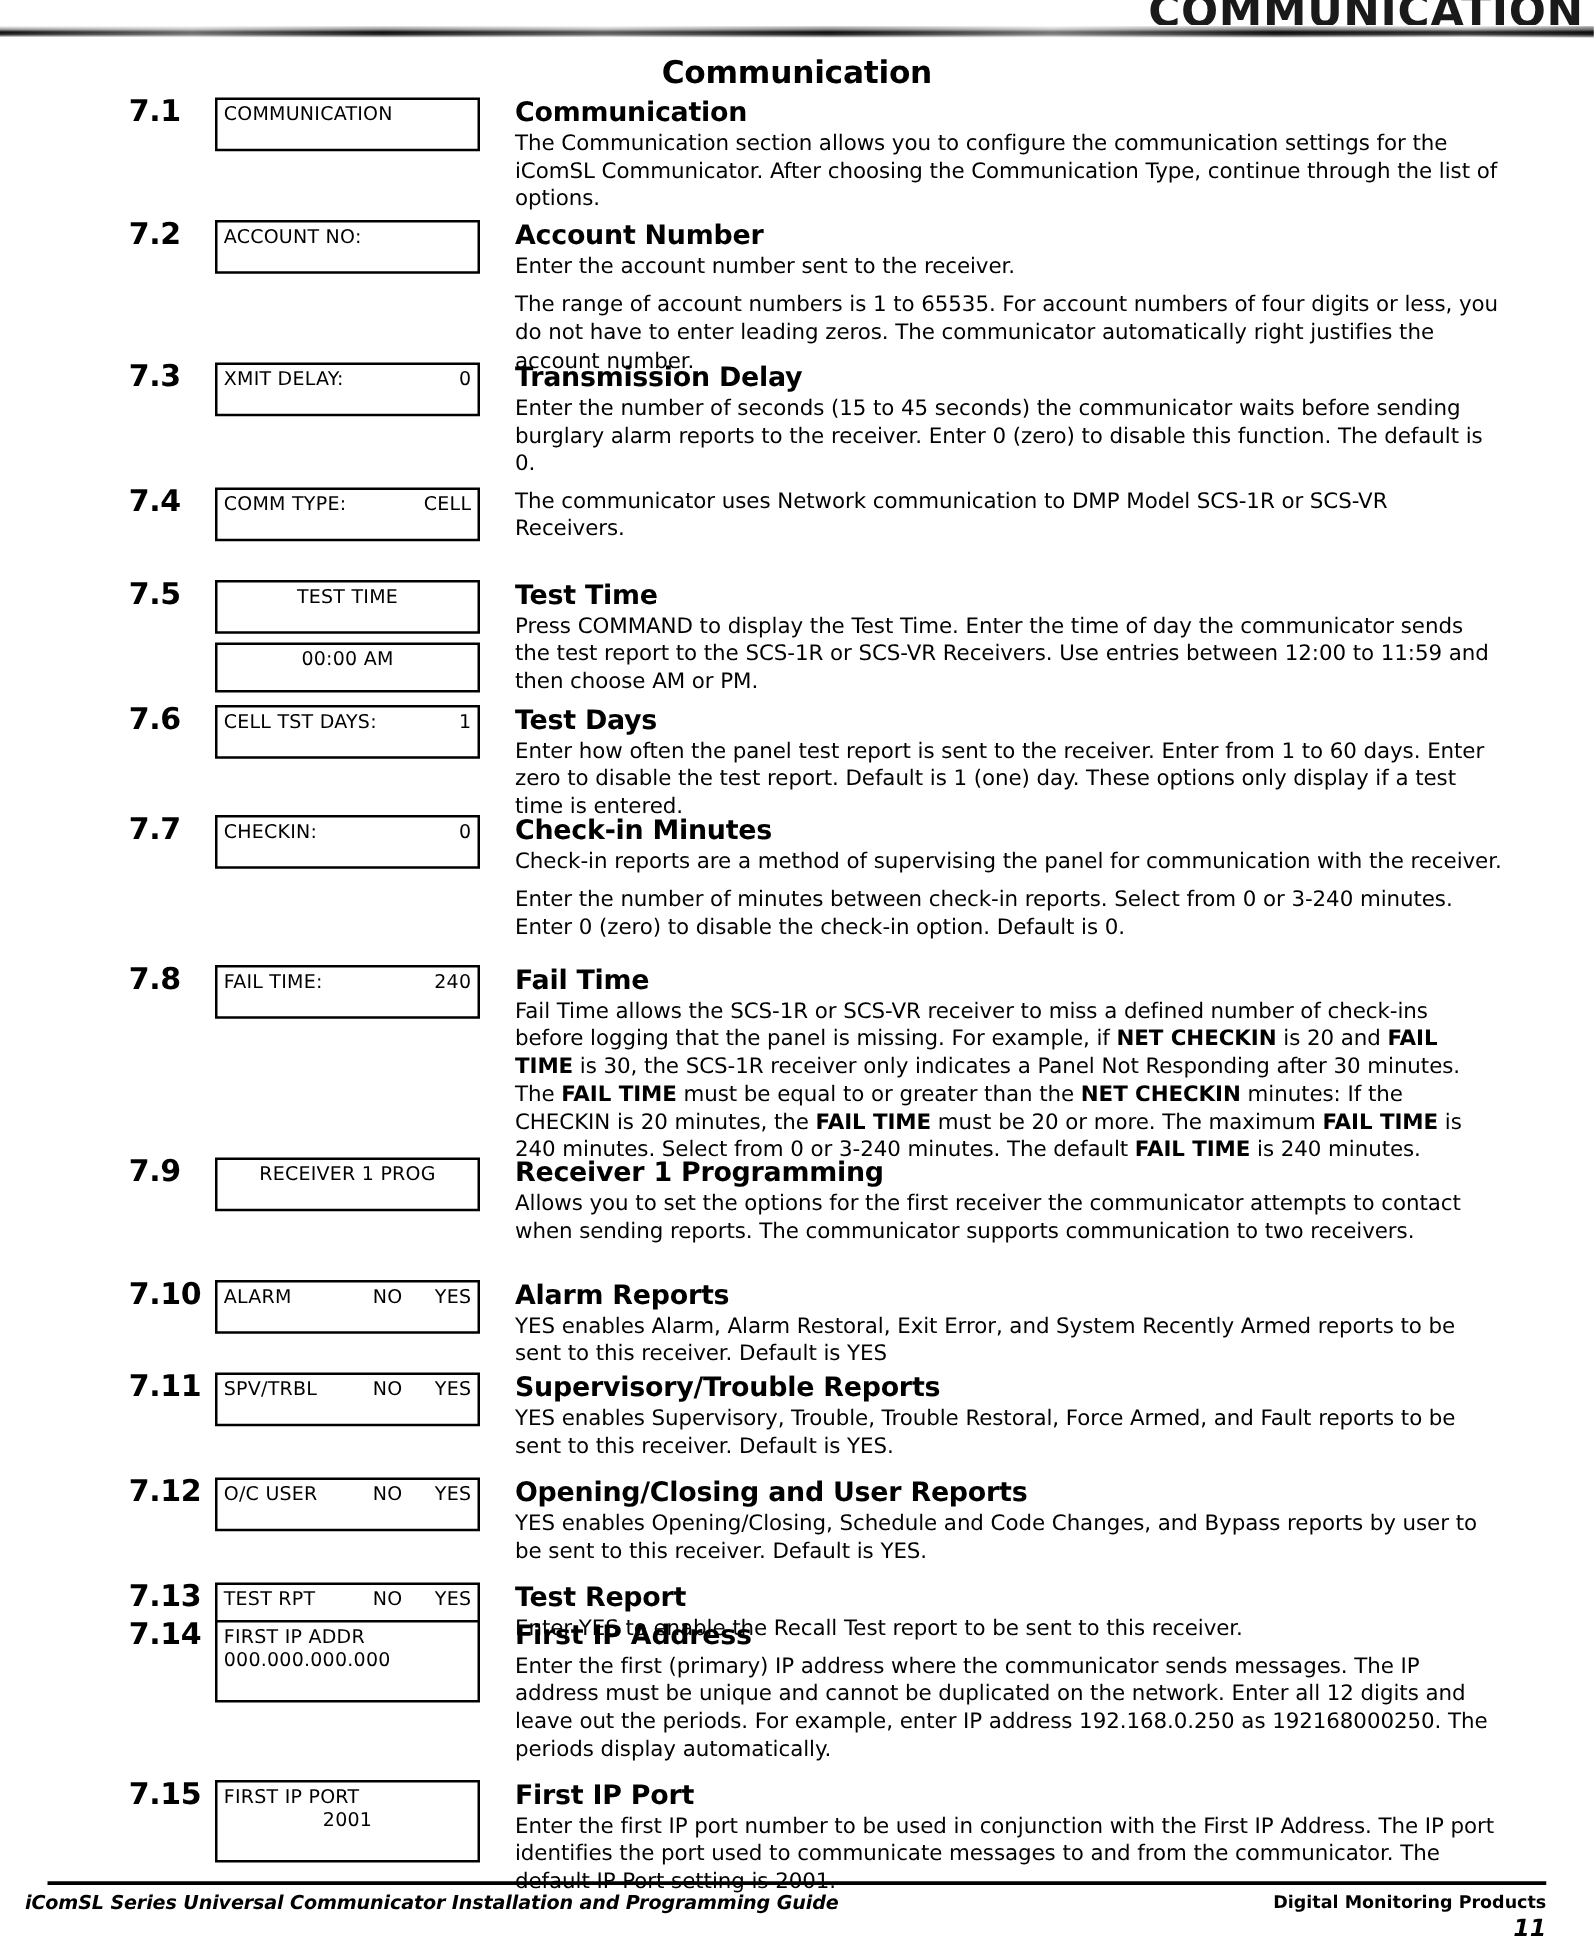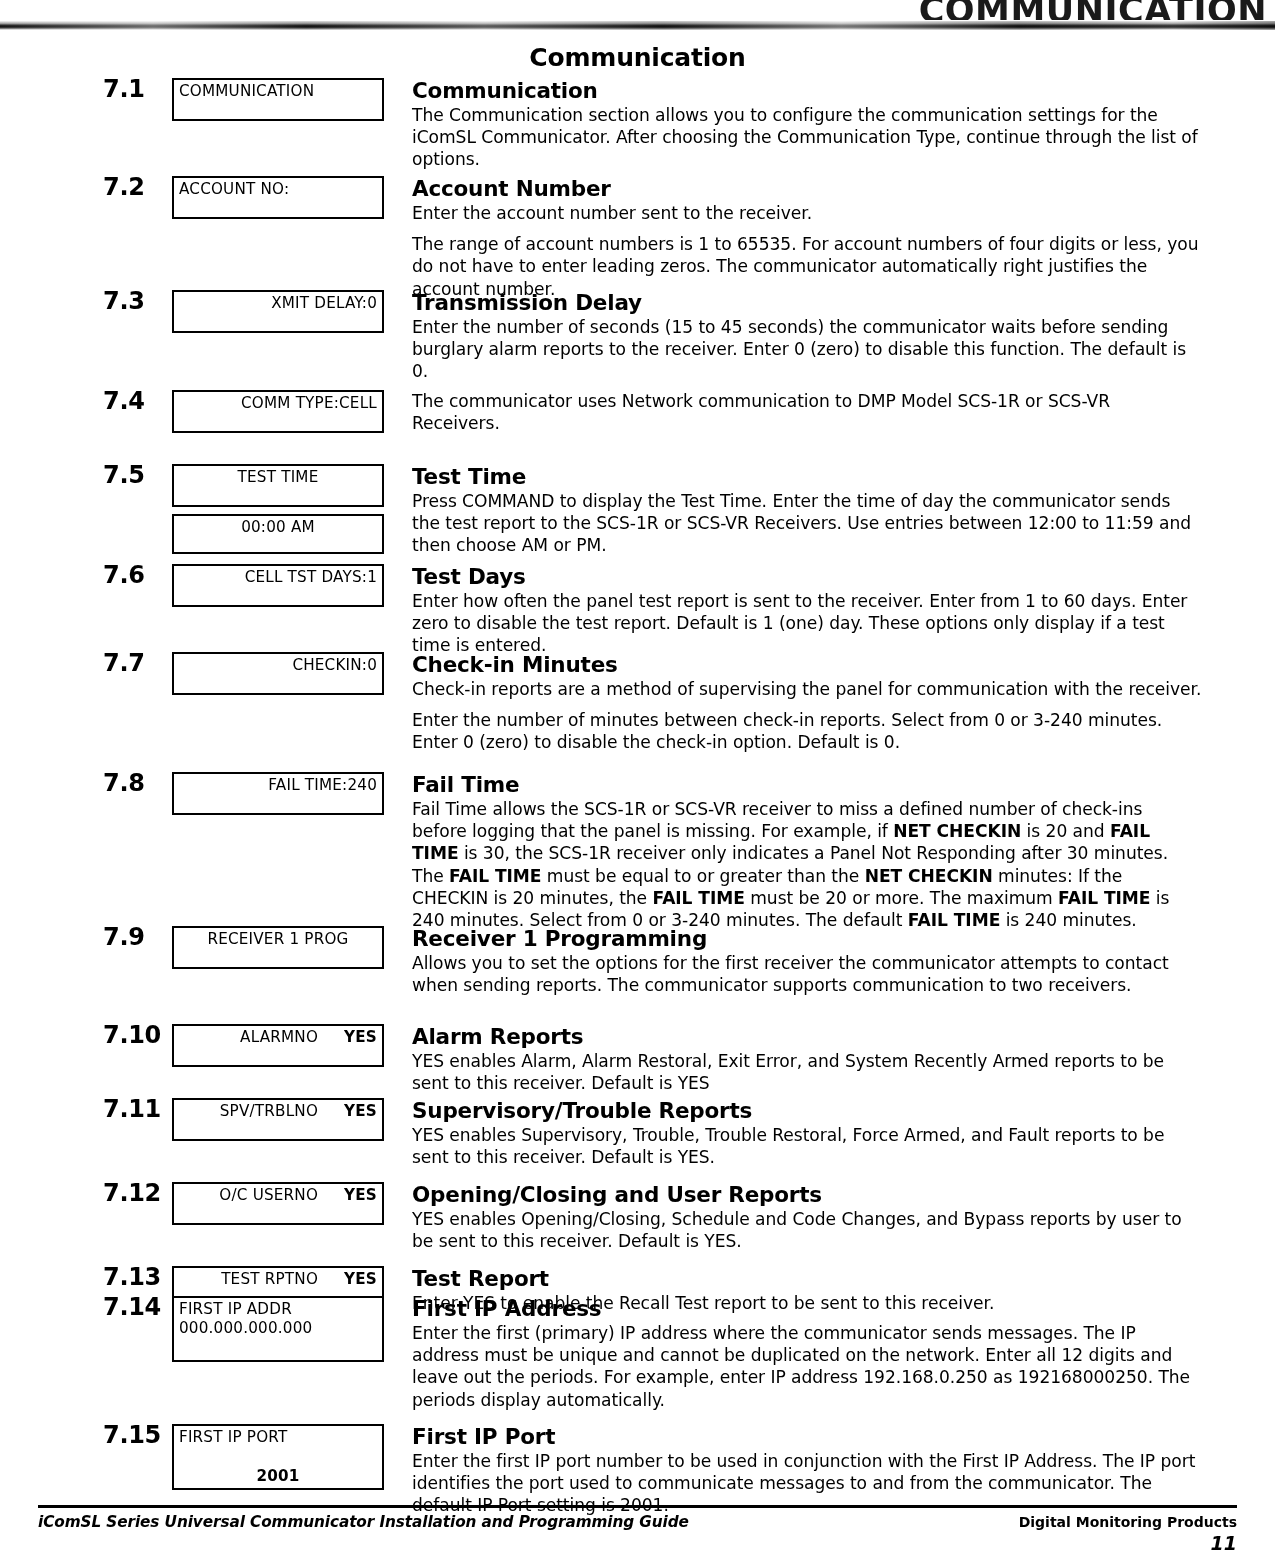--- a/index.html
+++ b/index.html
@@ -118,31 +118,31 @@
     font-family: "DejaVu Sans", sans-serif;
     font-size: 15.2px;
     line-height: 19px;
     letter-spacing: 0.2px;
     background: #fff;
     position: relative;
   }
   .lcd.tall { height: 66px; }
   .lcd-row {
     display: flex;
-    justify-content: flex-end;
+    justify-content: space-between;
     align-items: baseline;
     white-space: pre;
   }
   .lcd-row.center { justify-content: center; }
   .lcd-row.right { justify-content: center; }
   .lcd-row.left { justify-content: flex-start; }
   .lcd-left { white-space: pre; }
   .lcd-right { white-space: pre; }
   .lcd-mid  { white-space: pre; }
-  .lcd-sel { font-weight: 700; margin-top: 20px; }
+  .lcd-sel { font-weight: 400; }
   .lcd-gap { display: inline-block; width: 26px; }
   .lcd-spacer { height: 7px; }
 
   
   .txt-col {
     position: absolute;
     left: 412px;
     top: 0;
     width: 790px;
   }
@@ -166,21 +166,21 @@
   .footer-rule {
     position: absolute;
     left: 38px;
     top: 1505px;
     width: 1199px;
     height: 3px;
     background: #000;
   }
   .footer-left {
     position: absolute;
-    left: 38px;
+    left: 20px;
     top: 1513px;
     font-style: italic;
     font-weight: 700;
     font-size: 15.3px;
     line-height: 19px;
     letter-spacing: -0.1px;
   }
   .footer-right {
     position: absolute;
     right: 38px;

